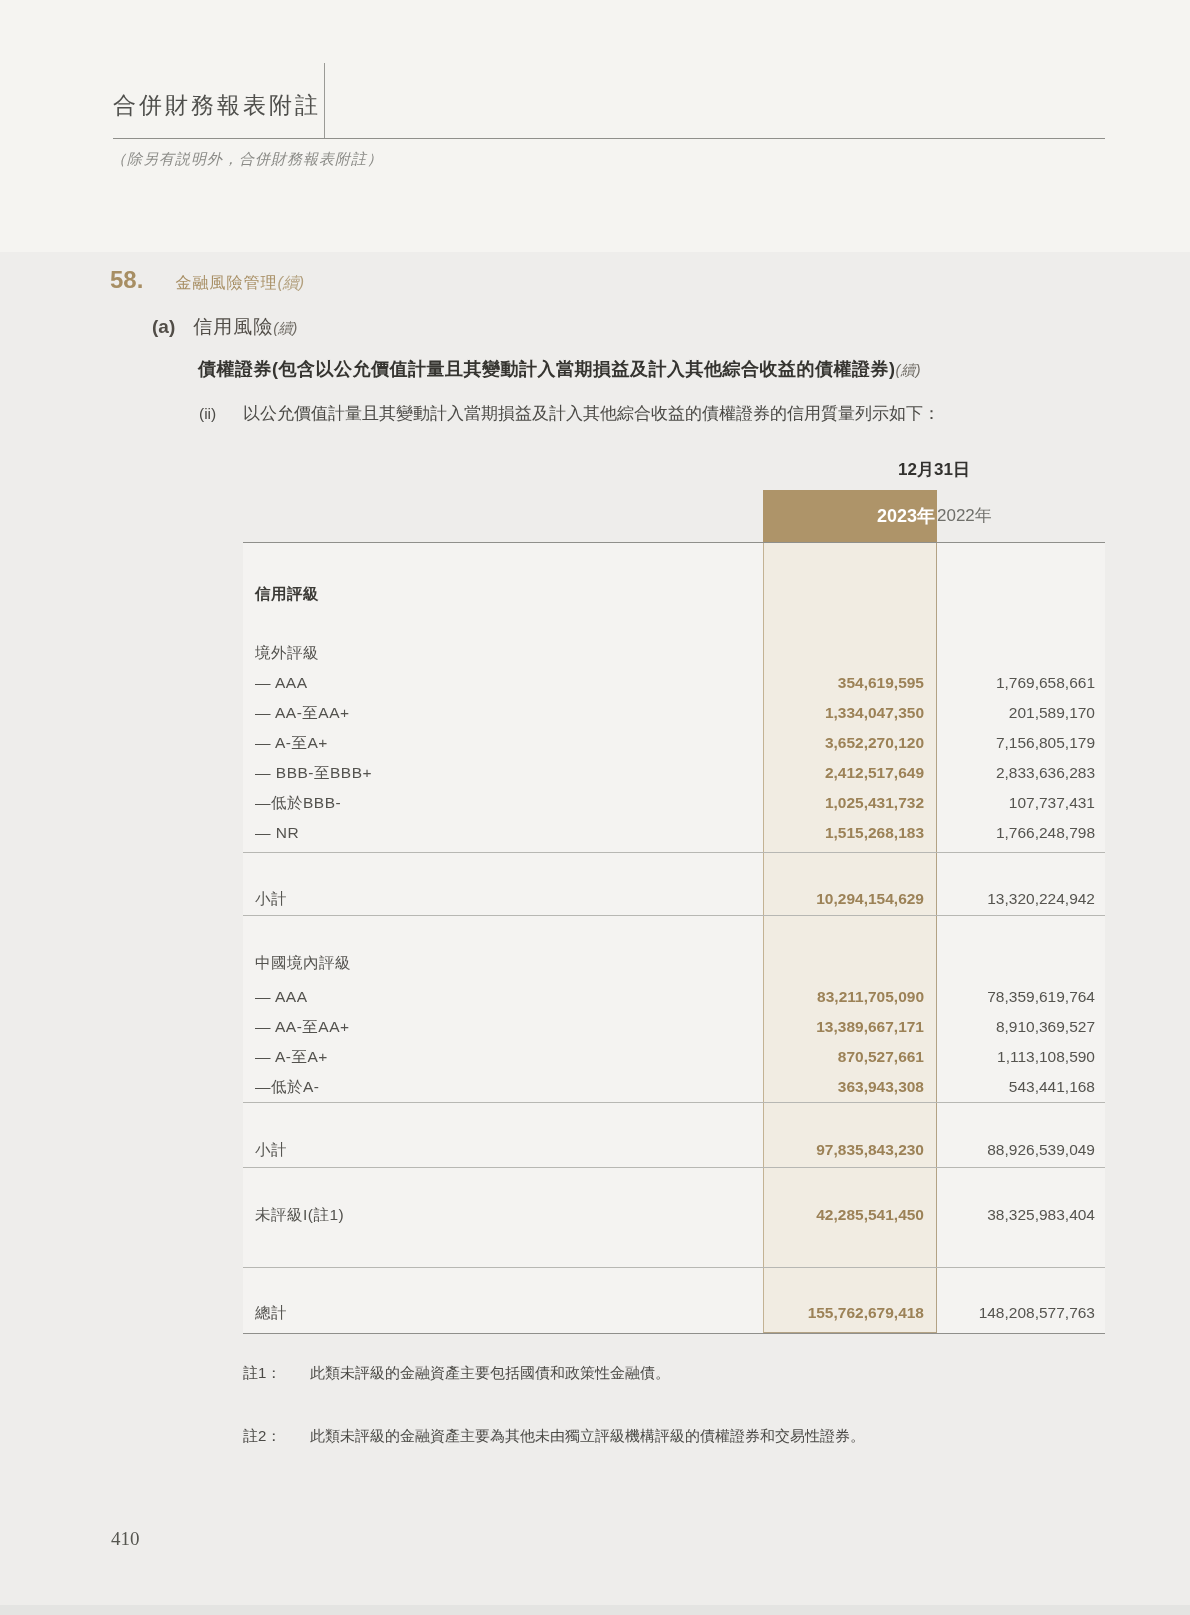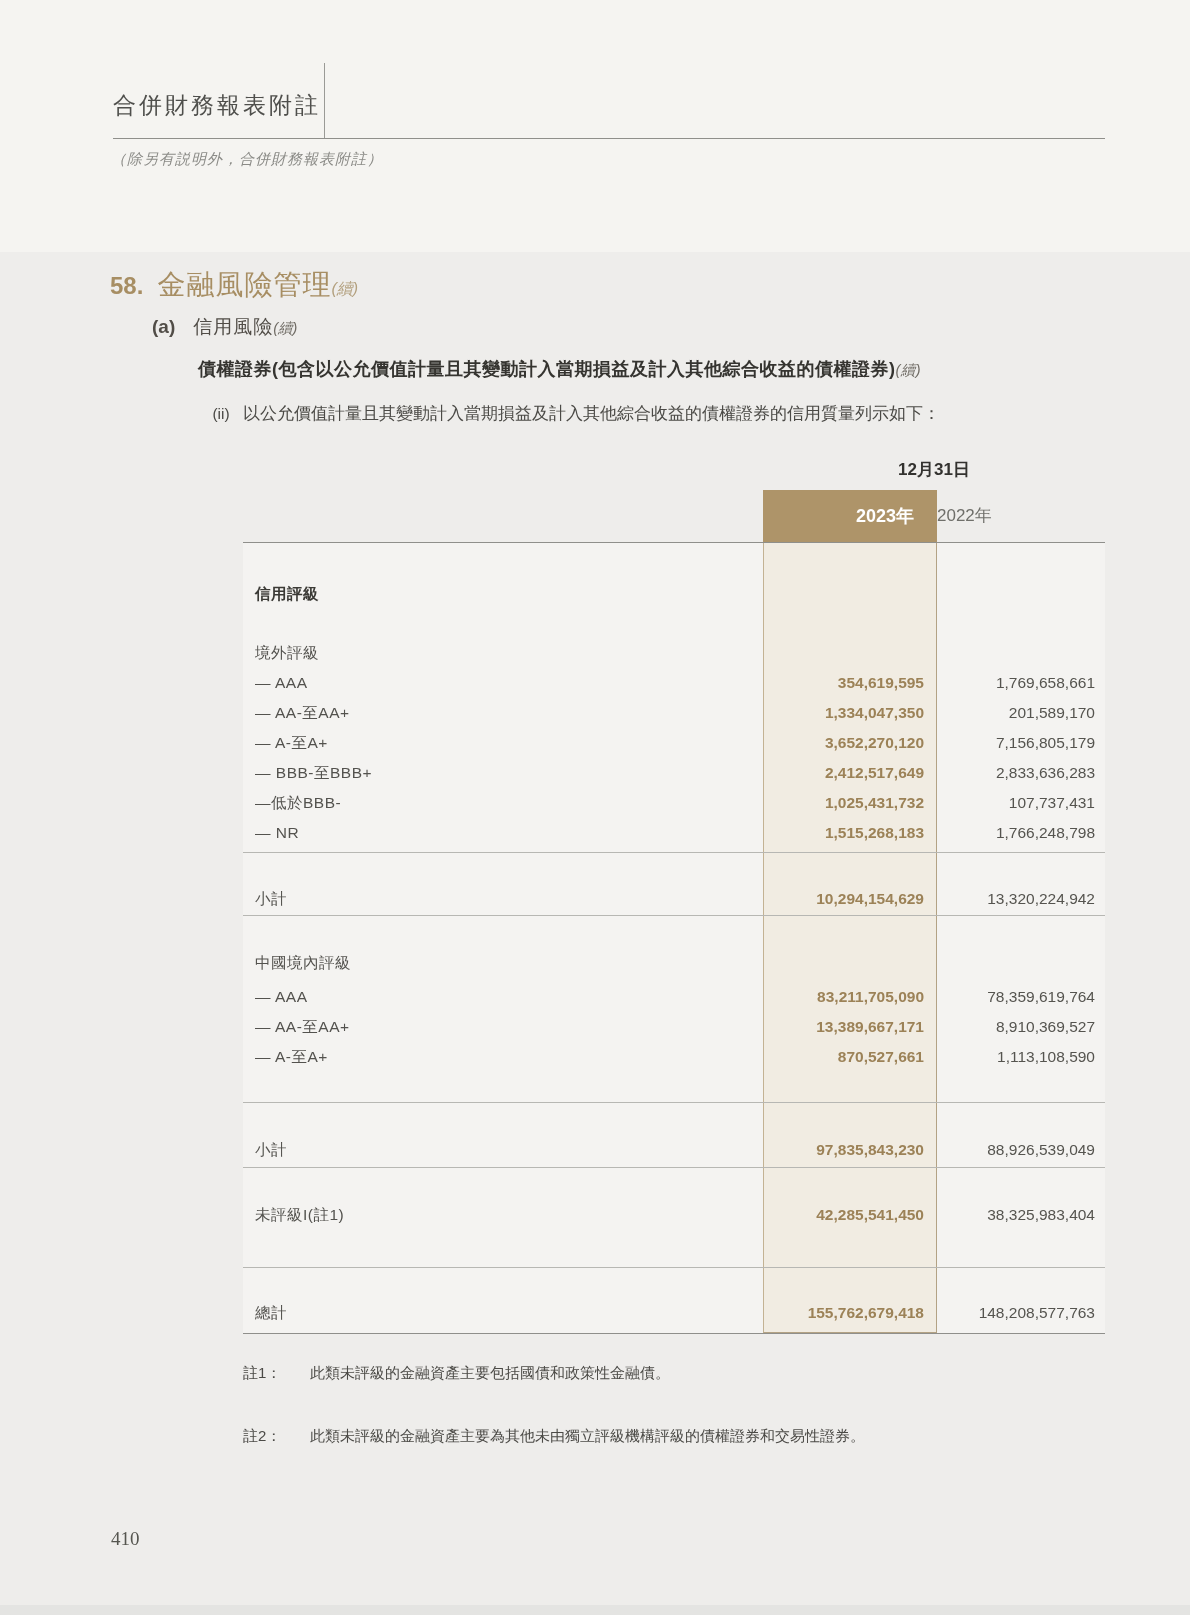--- a/index.html
+++ b/index.html
@@ -23,58 +23,58 @@
   .v-rule{position:absolute;left:324px;top:63px;width:1px;height:75px;background:#9a9a96;}
   .h-rule{position:absolute;left:113px;top:138px;width:992px;height:1px;background:#8f8f8b;}
   .doc-subtitle{
     position:absolute;left:111px;top:150px;
     font-size:15px;font-style:italic;color:#8b8b87;letter-spacing:1px;
   }
 
   
   .sec{position:absolute;left:110px;top:266px;color:#a78e63;}
   .sec .num{font-size:24px;font-weight:bold;}
-  .sec .ttl{font-size:28px;margin-left:14px;letter-spacing:1px;}
+  .sec .ttl{font-size:16px;margin-left:32px;letter-spacing:1px;}
   .sec .cont{font-size:16px;font-style:italic;color:#b3a07e;}
 
   
   .sub{position:absolute;left:152px;top:314px;color:#514d47;}
   .sub .letter{font-size:19px;font-weight:bold;}
   .sub .ttl{font-size:19px;margin-left:18px;letter-spacing:1px;margin-top:28px;}
   .sub .cont{font-size:14.5px;font-style:italic;color:#6f6b64;}
 
   
   .bold-line{
     position:absolute;left:198px;top:357px;width:940px;
     font-size:18px;font-weight:bold;color:#353430;letter-spacing:0.5px;
   }
   .bold-line .cont{font-weight:normal;font-style:italic;font-size:14.5px;color:#6f6b64;}
 
   
   .item-ii{position:absolute;left:199px;top:402px;color:#4b4a46;font-size:17px;}
-  .item-ii .marker{display:inline-block;width:44px;font-size:15.5px;text-align:center;}
+  .item-ii .marker{display:inline-block;width:44px;font-size:15.5px;}
 
   
   .table-bg{position:absolute;left:243px;top:542px;width:862px;height:791px;background:#f4f3f1;}
   .band{
     position:absolute;left:763px;top:542px;width:174px;height:791px;
     background:#f1ece2;
     border-left:1px solid #c3b293;border-right:1px solid #b3a284;border-bottom:1px solid #b3a284;
     box-sizing:border-box;
   }
   .date-header{
     position:absolute;left:763px;top:458px;width:342px;
     text-align:center;font-size:17px;font-weight:bold;color:#33322f;
   }
   .box-2023{
     position:absolute;left:763px;top:490px;width:174px;height:52px;
     background:#ae9469;color:#ffffff;
     font-size:18px;font-weight:bold;
     text-align:right;line-height:52px;
-    box-sizing:border-box;padding-right:23px;
+    box-sizing:border-box;padding-right:2px;
   }
   .head-2022{
     position:absolute;left:937px;top:490px;width:158px;height:52px;
     color:#6f6f6a;font-size:17px;
     text-align:left;line-height:52px;
   }
   .rule{position:absolute;left:243px;width:862px;height:1px;}
   .rule.dark{background:#8f8f8b;}
   .rule.light{background:#b7b7b3;}
 
@@ -193,20 +193,25 @@
   <div class="trow" style="top:1012px">
     <span class="tlabel">— AA-至AA+</span>
     <span class="v2023">13,389,667,171</span>
     <span class="v2022">8,910,369,527</span>
   </div>
   <div class="trow" style="top:1042px">
     <span class="tlabel">— A-至A+</span>
     <span class="v2023">870,527,661</span>
     <span class="v2022">1,113,108,590</span>
   </div>
+  <div class="trow" style="top:1072px">
+    <span class="tlabel">—低於A-</span>
+    <span class="v2023">363,943,308</span>
+    <span class="v2022">543,441,168</span>
+  </div>
   <div class="trow" style="top:1135px">
     <span class="tlabel">小計</span>
     <span class="v2023">97,835,843,230</span>
     <span class="v2022">88,926,539,049</span>
   </div>
   <div class="trow" style="top:1200px">
     <span class="tlabel">未評級I(註1)</span>
     <span class="v2023">42,285,541,450</span>
     <span class="v2022">38,325,983,404</span>
   </div>

